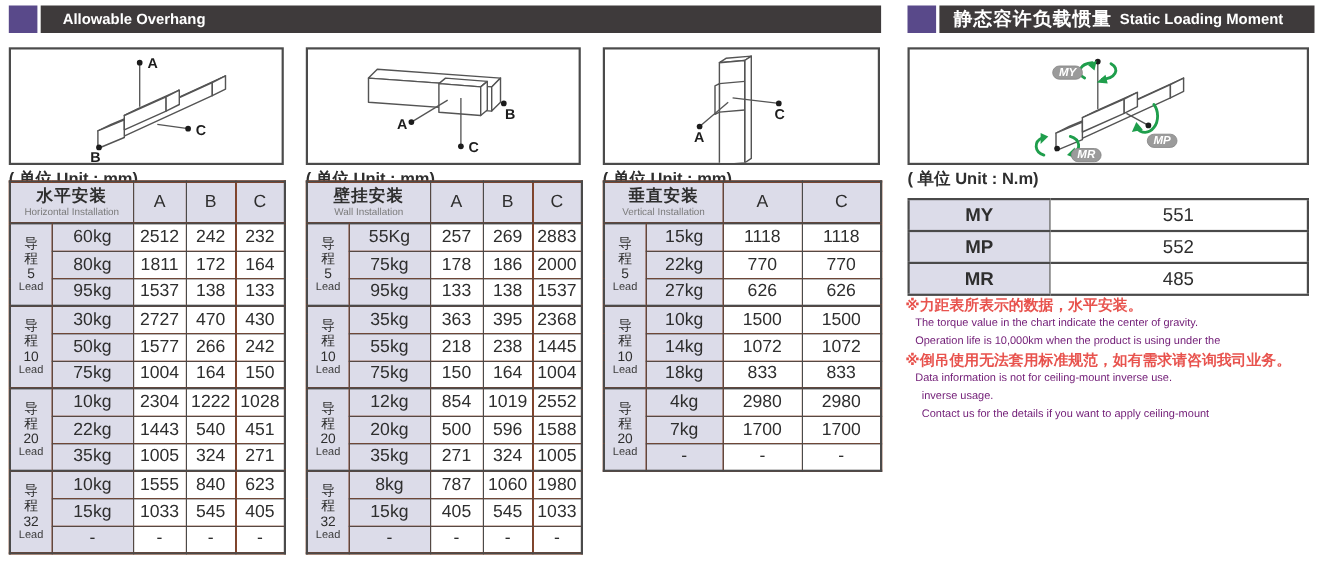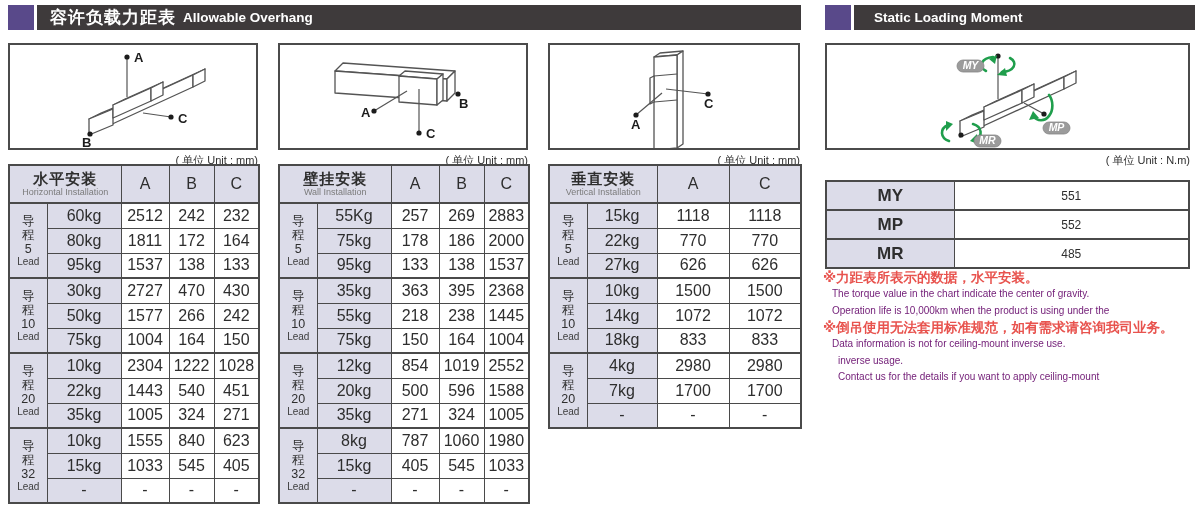--- a/index.html
+++ b/index.html
@@ -20,21 +20,21 @@
   .sk{fill:#ffffff;stroke:#545454;stroke-width:1.3;stroke-linejoin:round}
   .ln{stroke:#545454;stroke-width:1.2;fill:none}
   .dot{fill:#1c1c1c}
   .ptlbl{font-size:13px;font-weight:bold;fill:#1c1c1c}
   .garc{stroke:#1f9e4c;stroke-width:2.6;fill:none;stroke-linecap:round}
   .ghead{fill:#1f9e4c}
   .badge{fill:#9b9b9b;stroke:#878787;stroke-width:0.8}
   .badge-t{font-size:10.5px;font-weight:bold;font-style:italic;fill:#ffffff;text-anchor:middle}
 
   
-  .unit{position:absolute;top:153px;font-size:11px;font-weight:normal;color:#2e2e2e;text-align:right}
+  .unit{position:absolute;top:153px;font-size:15px;font-weight:bold;color:#2e2e2e;text-align:left}
 
   
   table.spec{position:absolute;top:164px;border-collapse:collapse;table-layout:fixed;
              background:#c2410c;border:2px solid #4a4a4a}
   .spec th,.spec td{border:1px solid #4a4a4a;text-align:center;vertical-align:middle;
                     padding:0;overflow:hidden}
   .spec thead th{background:#dcdce9;height:38px}
   .ttl-zh{font-size:15px;font-weight:bold;color:#2e2e2e;line-height:17px;letter-spacing:1px}
   .ttl-en{font-size:9px;color:#7b7b7b;line-height:11px;font-weight:normal}
   .col-h{font-size:16px;font-weight:normal;color:#2e2e2e}
@@ -46,39 +46,39 @@
   .lead-cell .lnum{font-size:12.5px;color:#2e2e2e;line-height:14px}
   .lead-cell .le{font-size:10px;color:#3c3c3c;line-height:12px}
   .spec tr.gstart th,.spec tr.gstart td{border-top:2px solid #4a4a4a}
 
   
   table.mtable{position:absolute;left:825px;top:180px;width:363px;border-collapse:collapse;
                table-layout:fixed;border:2px solid #4a4a4a;background:#fff}
   .mtable th,.mtable td{border:solid #4a4a4a;border-width:2px 1px;height:29px;
                         text-align:center;vertical-align:middle}
   .mtable th{background:#dcdce9;font-size:17px;font-weight:bold;color:#2e2e2e}
-  .mtable td{font-size:12px;color:#2e2e2e}
+  .mtable td{font-size:17px;color:#2e2e2e}
 
   
   .notes{position:absolute;left:823px;top:269px;width:375px}
   .note-zh{color:#e8534e;font-size:13.5px;font-weight:bold;line-height:17px;white-space:nowrap}
   .note-en{color:#701a75;font-size:10px;line-height:16.5px;padding-left:9px;white-space:nowrap}
   .note-en.cont{padding-left:15px}
 </style>
 </head>
 <body>
 
 <span class="hdr-sq" style="left:8px"></span>
 <div class="hdr-bar" style="left:37px;width:764px">
-  <span class="hdr-zh">容许负载力距表</span>
   <span class="hdr-en">Allowable Overhang</span>
 </div>
 
 <span class="hdr-sq" style="left:825px"></span>
 <div class="hdr-bar" style="left:854px;width:341px">
+  <span class="hdr-zh">静态容许负载惯量</span>
   <span class="hdr-en">Static Loading Moment</span>
 </div>
 
 <div class="dbox" style="left:8px;width:250px">
   <svg viewBox="0 0 244 103">
     <polygon class="sk" points="86,74 182,30 194,24 98,68"></polygon>
     <polygon class="sk" points="86,74 182,30 182,42 86,86"></polygon>
     <polygon class="sk" points="182,30 194,24 194,36 182,42"></polygon>
     <polygon class="sk" points="78,74 102,64 114,58 90,68"></polygon>
     <polygon class="sk" points="78,74 102,64 102,80 78,90"></polygon>

